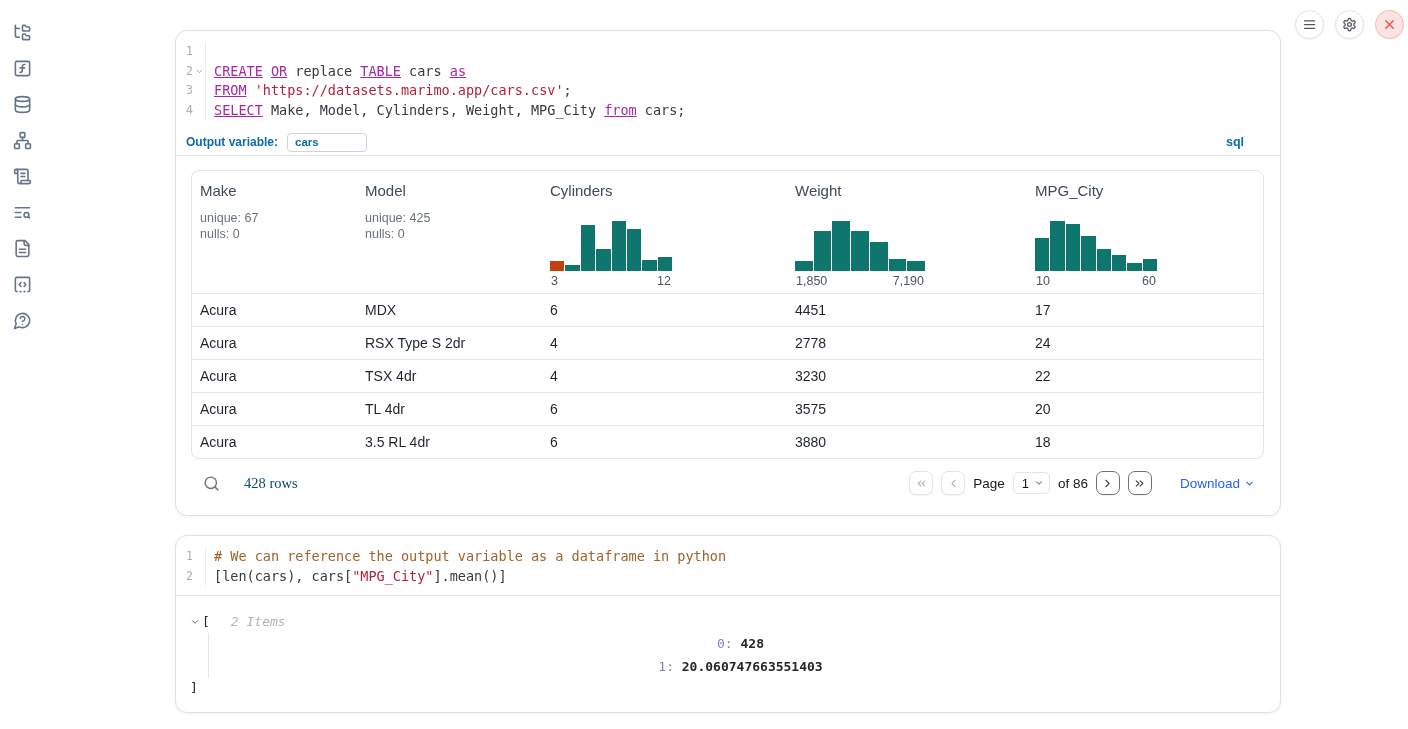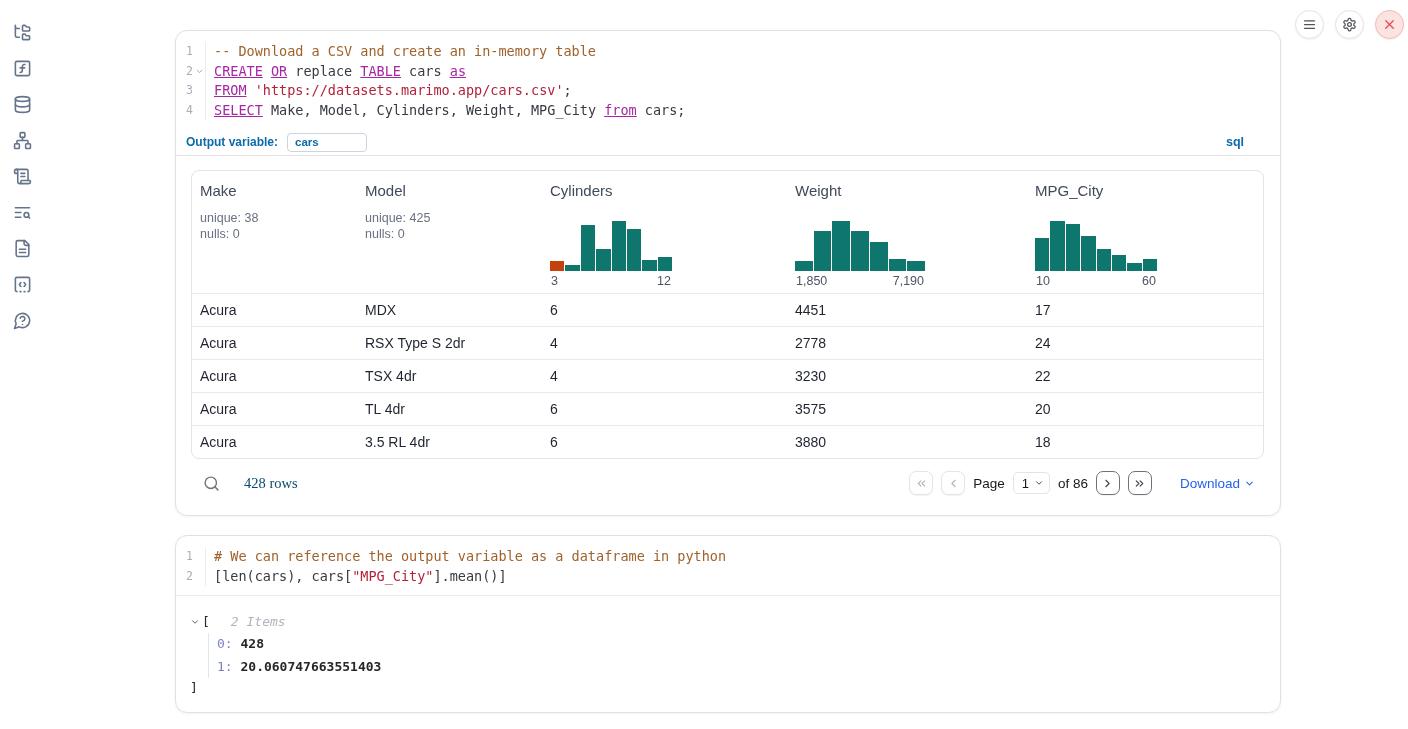--- a/index.html
+++ b/index.html
@@ -74,21 +74,21 @@
 
   
   .py-code { border-bottom:1px solid #e8e9ec; }
   .tree { padding:15px 16px 0 14px; font-family:"DejaVu Sans Mono", monospace; font-size:13px; color:#26272b; }
   .tree-head { display:flex; align-items:center; line-height:22px; }
   .tree-chevron { width:12px; display:flex; align-items:center; cursor:pointer; }
   .tree-chevron svg { width:10px; height:10px; stroke:#52525b; fill:none; stroke-width:2.2; stroke-linecap:round; stroke-linejoin:round; }
   .tbracket { color:#26272b; }
   .titems { font-style:italic; color:#b0b4bc; margin-left:21px; }
   .tree-body { margin-left:18px; border-left:1px solid #e4e5e9; padding-left:8px; }
-  .tree-item { line-height:22.5px; }
+  .tree-item { line-height:22.5px;text-align:center; }
   .tkey { color:#7e80c6; }
   .tval { font-weight:bold; color:#26272b; }
   .tclose { line-height:20px; }
 </style>
 </head>
 <body>
 
 <nav class="sidebar">
   <button class="side-btn">
     <svg viewBox="0 0 24 24">
@@ -186,21 +186,20 @@
   </button>
 </div>
 
 <section class="cell-card" id="cell-1">
   <div class="code-area" id="sql-code">
       <div class="code-line">
         <div class="gutter">
           <span class="ln">1</span>
           <span class="fold"></span>
         </div>
-        <div class="ctext"><span class="tok-com">-- Download a CSV and create an in-memory table</span></div>
       </div>
       <div class="code-line">
         <div class="gutter">
           <span class="ln">2</span>
           <span class="fold">
             <svg viewBox="0 0 24 24" width="9" height="9" style="fill:none;stroke:#9aa0aa;stroke-width:2.5;stroke-linecap:round;stroke-linejoin:round">
               <path d="m6 9 6 6 6-6"></path>
             </svg>
           </span>
         </div>
@@ -228,21 +227,21 @@
     <span class="flex1"></span>
     <span class="lang-badge">sql</span>
   </div>
 
   <div class="output-area">
     <div class="dtable">
       <div class="thead" id="table-head">
           <div class="hcell">
             <div class="hlabel">Make</div>
             <div class="hstats">
-              <div>unique: 38</div>
+              <div>unique: 67</div>
               <div>nulls: 0</div>
             </div>
           </div>
           <div class="hcell">
             <div class="hlabel">Model</div>
             <div class="hstats">
               <div>unique: 425</div>
               <div>nulls: 0</div>
             </div>
           </div>

